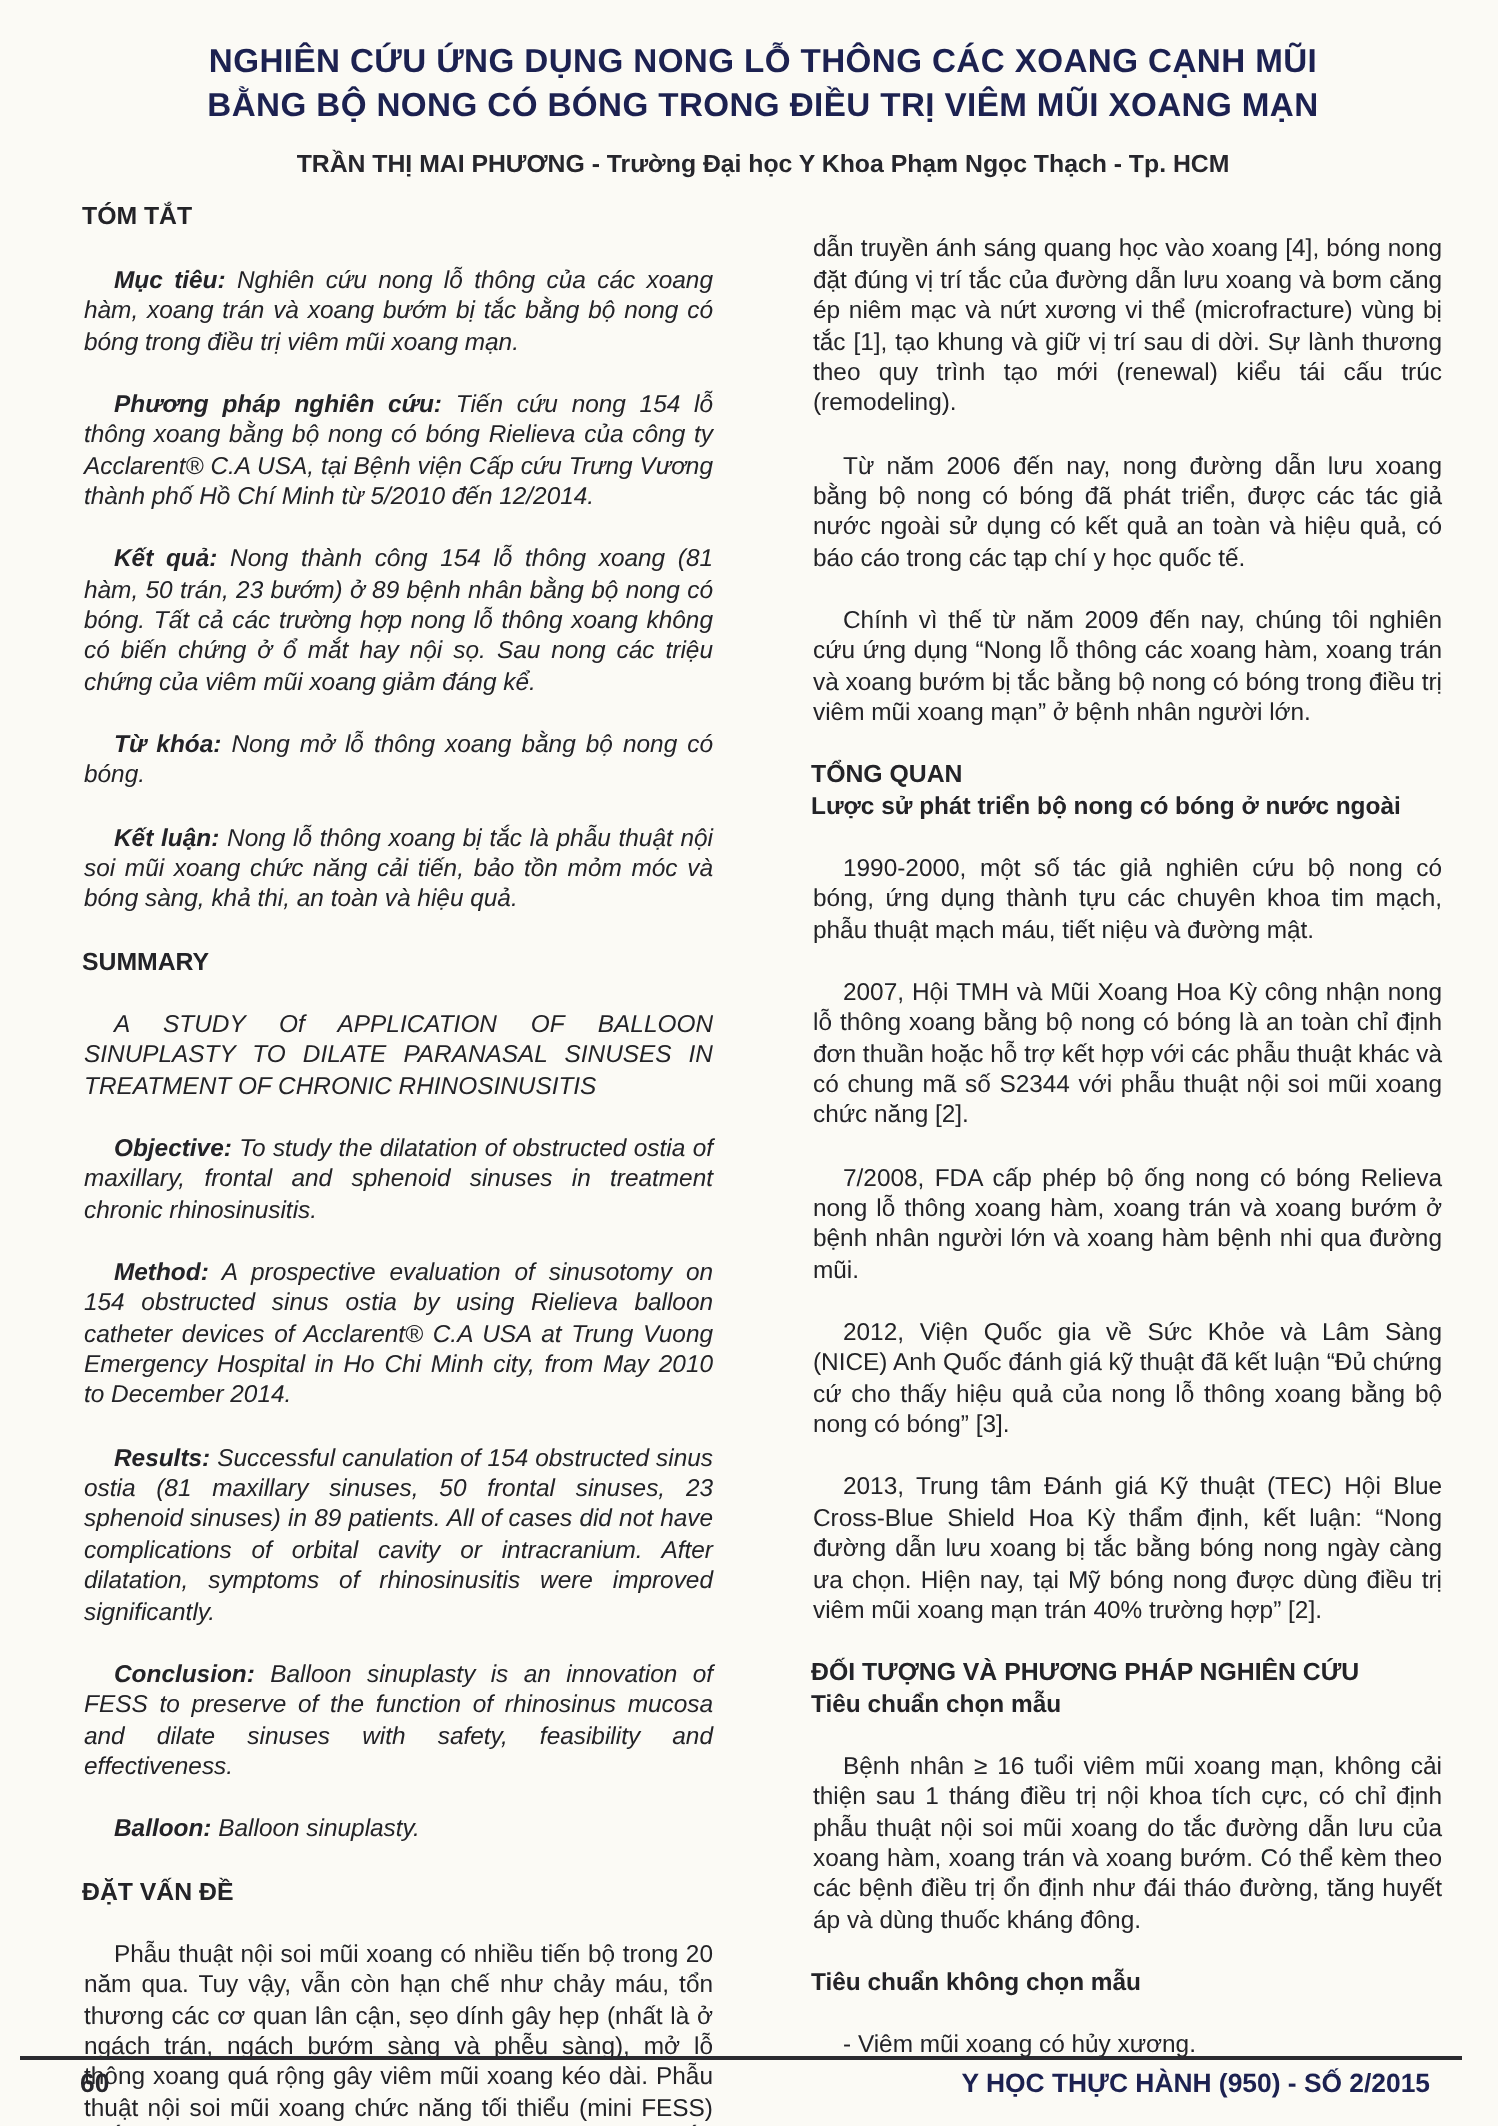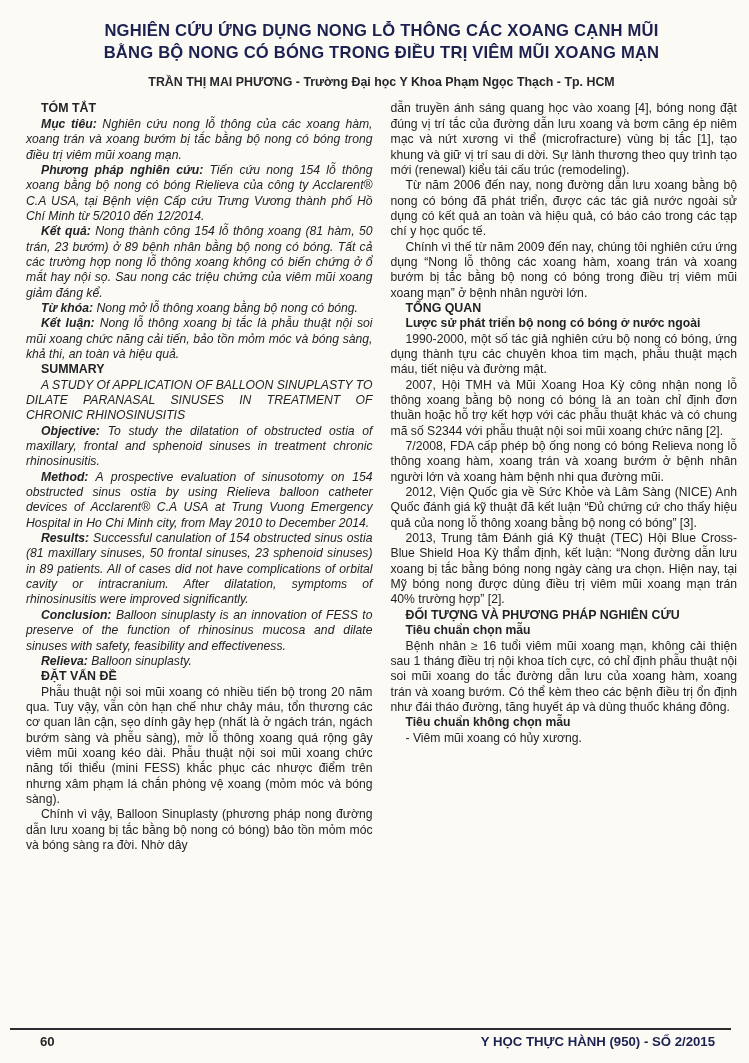--- a/index.html
+++ b/index.html
@@ -10,21 +10,21 @@
     background: #fbfaf5; color: #232327; overflow: hidden;
     padding: 16px 12px 50px 26px;
   }
   .title { margin: 4px 30px 6px 30px; text-align: center; font-weight: bold;
     font-size: 16.6px; line-height: 1.34; color: #1c2150; letter-spacing: 0.2px; }
   .title .tline { display: block; }
   .author { text-align: center; font-weight: bold; font-size: 12.4px;
     color: #26262c; margin: 11px 0 12px 0; }
   .columns { display: flex; gap: 18px; }
   .col { width: 50%; font-size: 12.2px; line-height: 15.35px; text-align: justify; }
-  p.para { margin: 0; text-indent: 15px; }
+  p.para { margin: 16px; text-indent: 15px; }
   p.noindent { text-indent: 0; }
   .ital { font-style: italic; }
   h2.sec { font-size: 12.4px; margin: 0; text-indent: 15px; font-weight: bold; font-style: normal; }
   h3.sub { font-size: 12.2px; margin: 0; text-indent: 15px; font-weight: bold; }
   .footer { position: absolute; left: 10px; right: 18px; bottom: 14px;
     border-top: 2px solid #2b2b30; display: flex; justify-content: space-between;
     align-items: flex-start; padding: 4px 16px 0 30px; font-weight: bold; font-size: 13.2px; }
   .footer .pageno { color: #26262c; }
   .footer .journal { color: #1c2150; }
 </style>
@@ -54,21 +54,21 @@
         <p class="para ital"><b>Kết luận:</b> <span>Nong lỗ thông xoang bị tắc là phẫu thuật nội soi mũi xoang chức năng cải tiến, bảo tồn mỏm móc và bóng sàng, khả thi, an toàn và hiệu quả.</span></p>
       </div>
 
       <div>
         <h2 class="sec">SUMMARY</h2>
         <p class="para ital">A STUDY Of APPLICATION OF BALLOON SINUPLASTY TO DILATE PARANASAL SINUSES IN TREATMENT OF CHRONIC RHINOSINUSITIS</p>
         <p class="para ital"><b>Objective:</b> <span>To study the dilatation of obstructed ostia of maxillary, frontal and sphenoid sinuses in treatment chronic rhinosinusitis.</span></p>
         <p class="para ital"><b>Method:</b> <span>A prospective evaluation of sinusotomy on 154 obstructed sinus ostia by using Rielieva balloon catheter devices of Acclarent® C.A USA at Trung Vuong Emergency Hospital in Ho Chi Minh city, from May 2010 to December 2014.</span></p>
         <p class="para ital"><b>Results:</b> <span>Successful canulation of 154 obstructed sinus ostia (81 maxillary sinuses, 50 frontal sinuses, 23 sphenoid sinuses) in 89 patients. All of cases did not have complications of orbital cavity or intracranium. After dilatation, symptoms of rhinosinusitis were improved significantly.</span></p>
         <p class="para ital"><b>Conclusion:</b> <span>Balloon sinuplasty is an innovation of FESS to preserve of the function of rhinosinus mucosa and dilate sinuses with safety, feasibility and effectiveness.</span></p>
-        <p class="para ital"><b>Relieva:</b> <span>Balloon sinuplasty.</span></p>
+        <p class="para ital"><b>Balloon:</b> <span>Balloon sinuplasty.</span></p>
       </div>
 
       <div>
         <h2 class="sec">ĐẶT VẤN ĐỀ</h2>
         <p class="para">Phẫu thuật nội soi mũi xoang có nhiều tiến bộ trong 20 năm qua. Tuy vậy, vẫn còn hạn chế như chảy máu, tổn thương các cơ quan lân cận, sẹo dính gây hẹp (nhất là ở ngách trán, ngách bướm sàng và phễu sàng), mở lỗ thông xoang quá rộng gây viêm mũi xoang kéo dài. Phẫu thuật nội soi mũi xoang chức năng tối thiểu (mini FESS) khắc phục các nhược điểm trên nhưng xâm phạm lá chắn phòng vệ xoang (mỏm móc và bóng sàng).</p>
         <p class="para">Chính vì vậy, Balloon Sinuplasty (phương pháp nong đường dẫn lưu xoang bị tắc bằng bộ nong có bóng) bảo tồn mỏm móc và bóng sàng ra đời. Nhờ dây</p>
       </div>
 
     </section>
 

